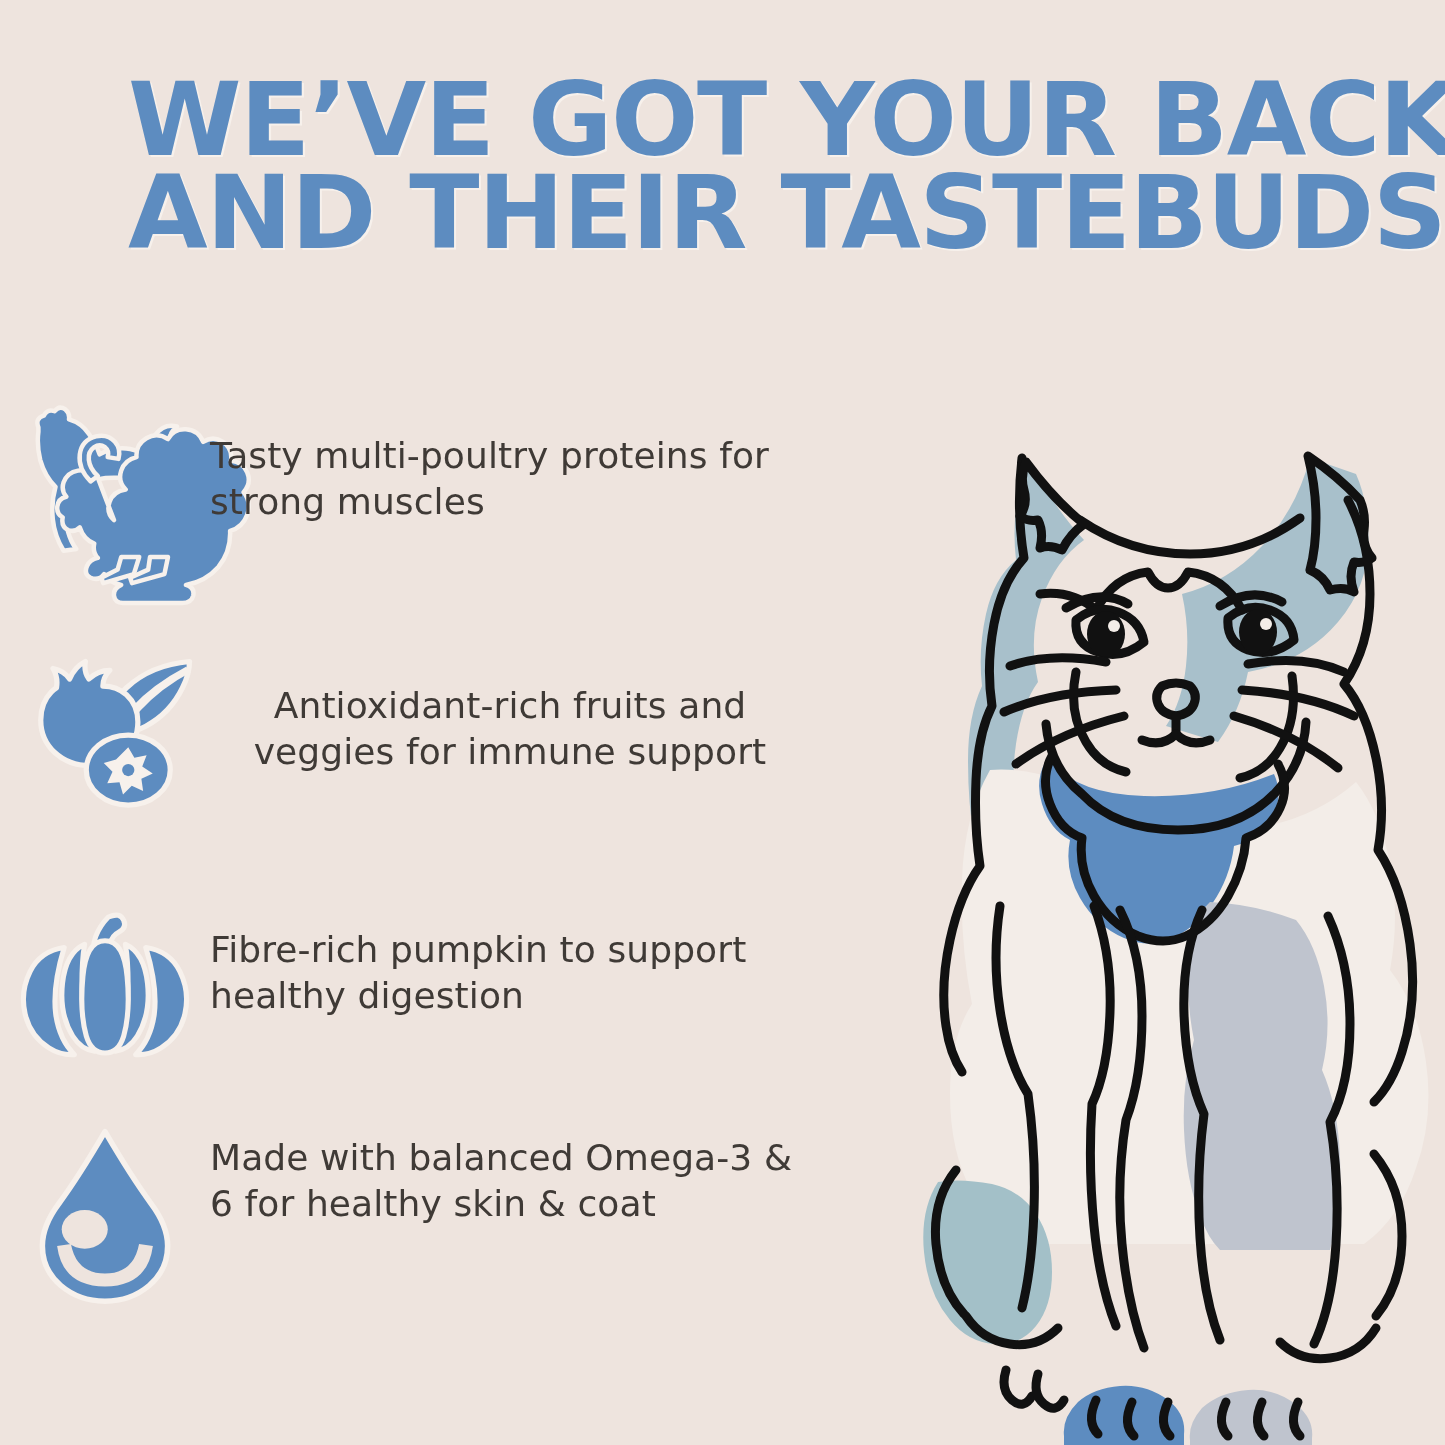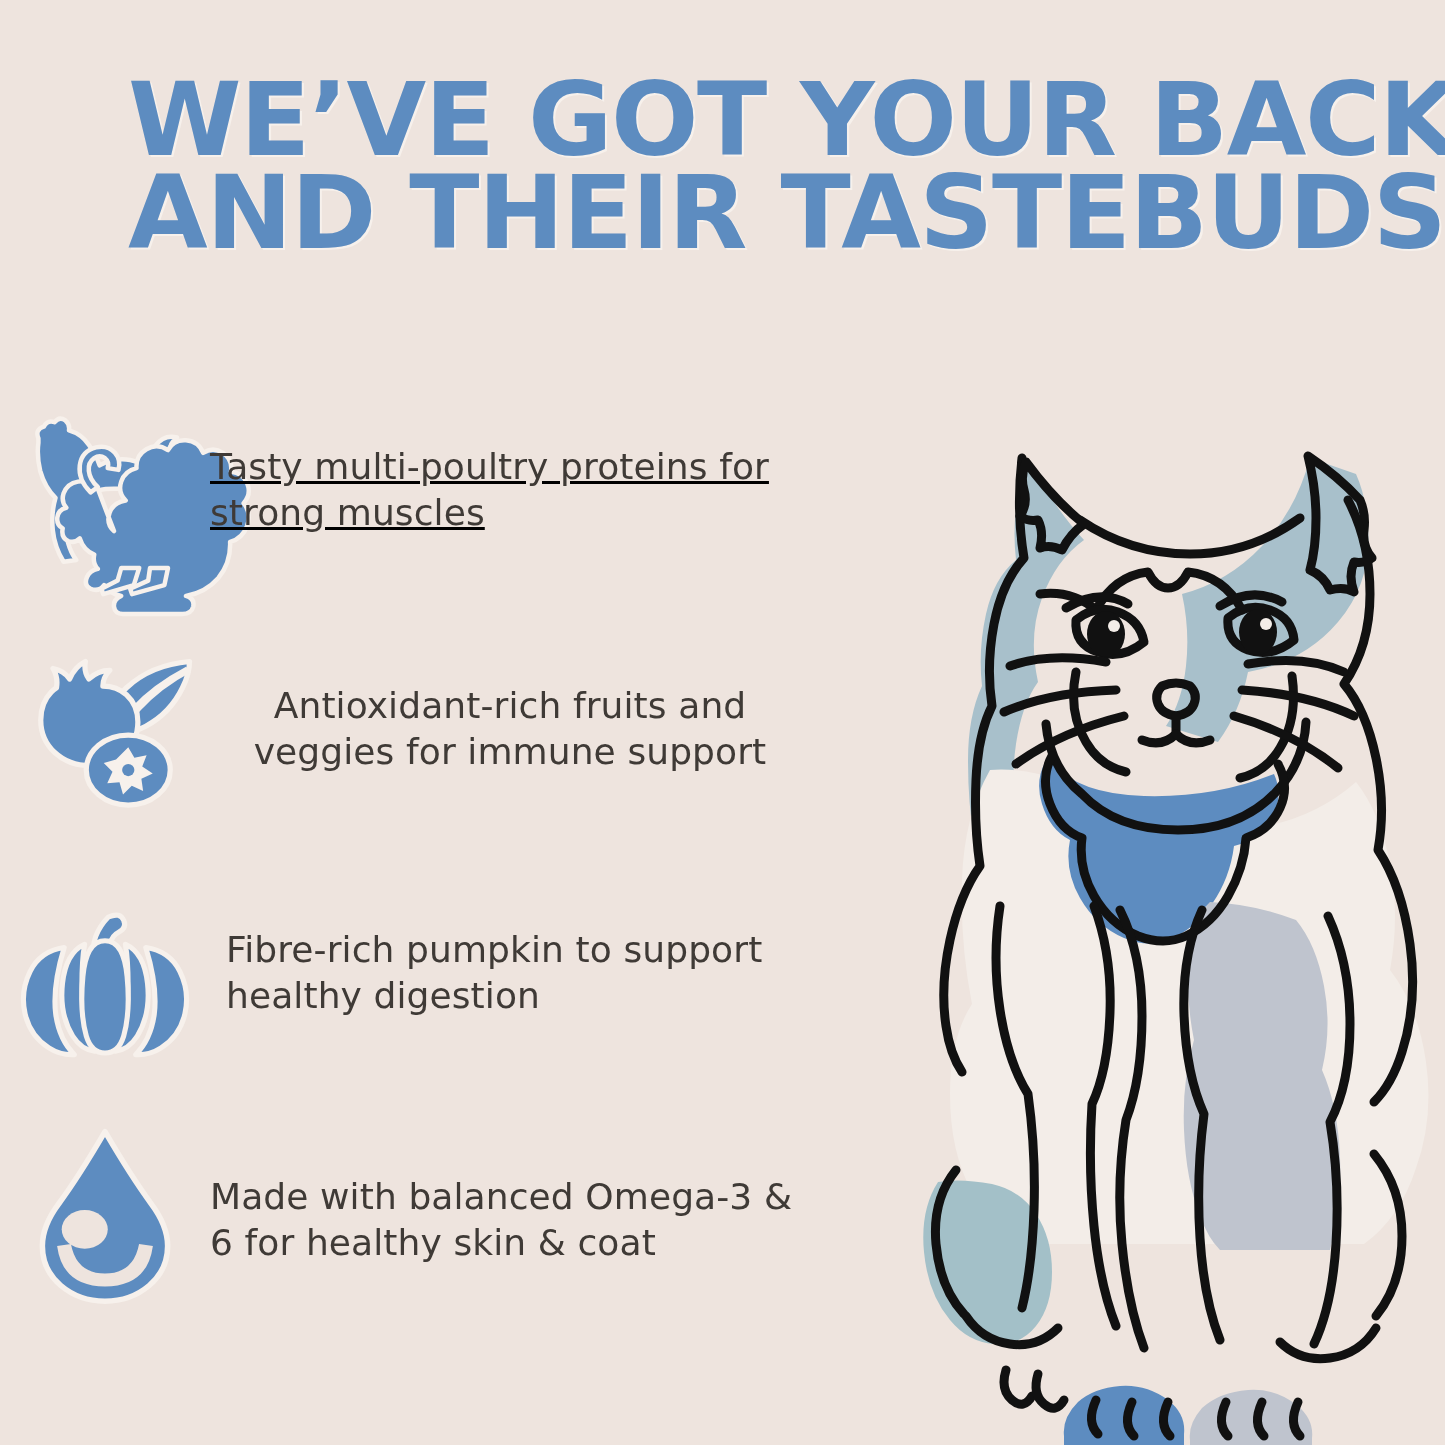--- a/index.html
+++ b/index.html
@@ -49,24 +49,24 @@
     top: 390px;
     width: 920px;
   }
   .feature-row {
     position: absolute;
     left: 0;
     width: 900px;
     display: flex;
     align-items: flex-start;
   }
-  .feature-row.r0 { top: 16px; text-decoration: underline; }
+  .feature-row.r0 { top: 5px; }
   .feature-row.r1 { top: 255px; text-align: center; }
-  .feature-row.r2 { top: 505px; gap: 16px; }
-  .feature-row.r3 { top: 735px; align-items: center; }
+  .feature-row.r2 { top: 505px; }
+  .feature-row.r3 { top: 735px; }
 
   .feature-icon {
     width: 210px;
     min-width: 210px;
     height: 180px;
     display: flex;
     align-items: center;
     justify-content: center;
   }
   .feature-icon svg { display: block; overflow: visible; }

